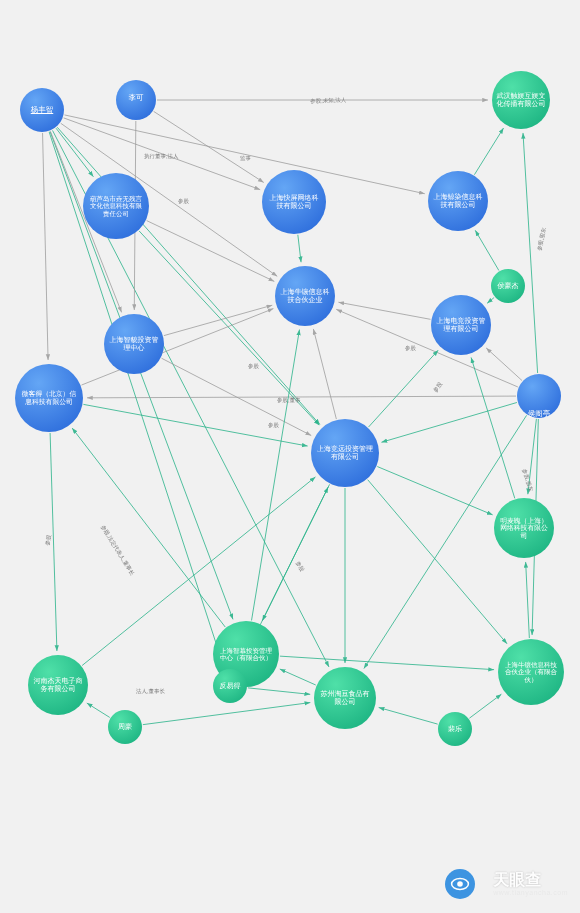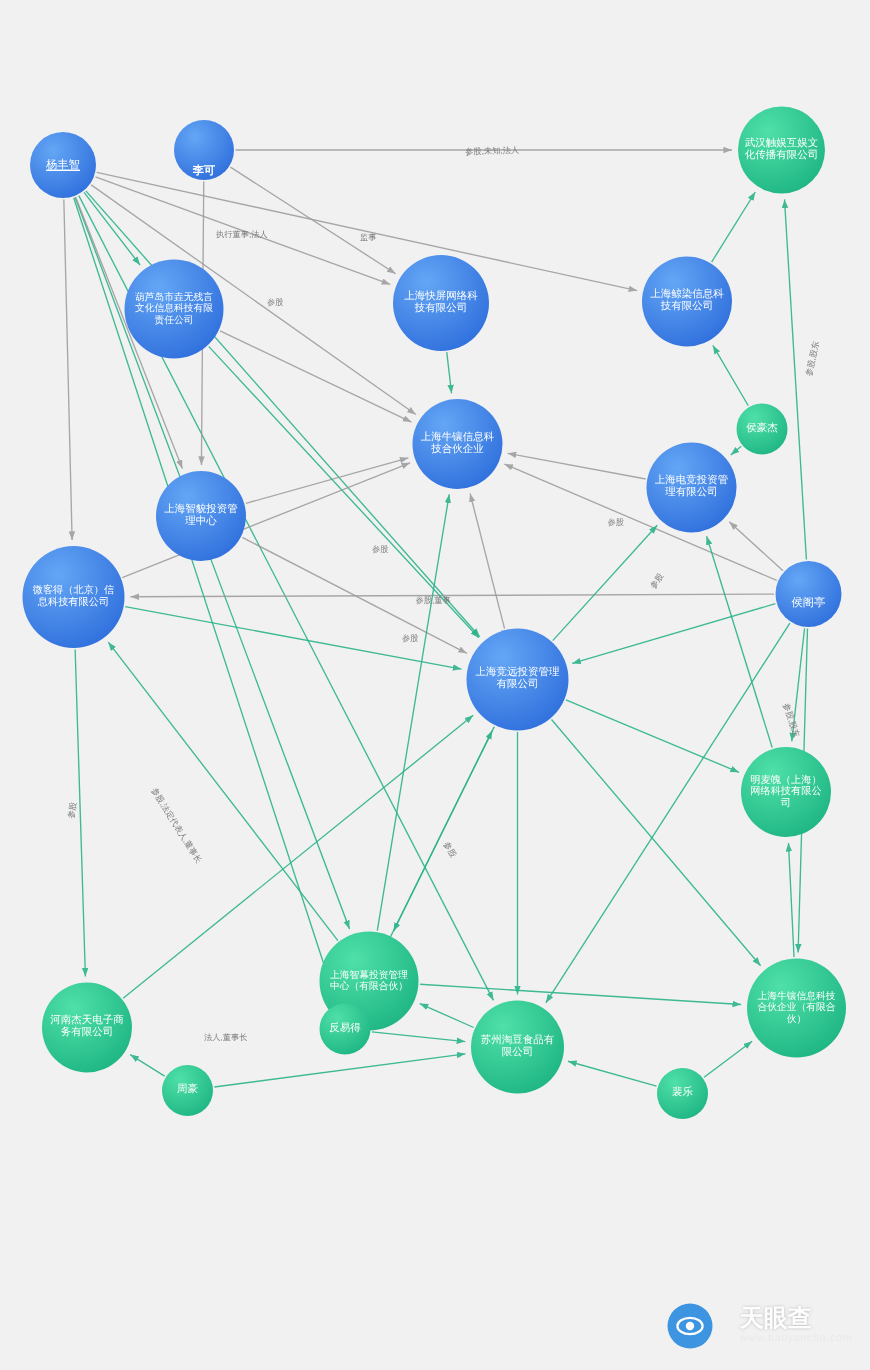--- a/index.html
+++ b/index.html
@@ -175,31 +175,31 @@
         <circle cx="345" cy="698" r="31" fill="url(#g-green)"></circle>
         <circle cx="531" cy="672" r="33" fill="url(#g-green)"></circle>
         <circle cx="230" cy="686" r="17" fill="url(#g-green)"></circle>
         <circle cx="125" cy="727" r="17" fill="url(#g-green)"></circle>
         <circle cx="455" cy="729" r="17" fill="url(#g-green)"></circle>
       </g>
   </svg>
 
   <div id="labels-layer">
       <div class="node-label" style="left: 23.08px; top: 91.08px; width: 37.84px; height: 37.84px; font-size: 7.5px; text-decoration: underline;">杨丰智</div>
-      <div class="node-label" style="left: 118.8px; top: 97px; width: 34.4px; height: 34.4px; font-size: 7.5px; font-weight: bold;">李可</div>
+      <div class="node-label" style="left: 118.8px; top: 81px; width: 34.4px; height: 34.4px; font-size: 7.5px;">李可</div>
       <div class="node-label" style="left: 496.06px; top: 75.06px; width: 49.88px; height: 49.88px; font-size: 7px;">武汉触娱互娱文化传播有限公司</div>
       <div class="node-label" style="left: 87.62px; top: 177.62px; width: 56.76px; height: 56.76px; font-size: 6.5px;">葫芦岛市垚无残言文化信息科技有限责任公司</div>
       <div class="node-label" style="left: 266.48px; top: 174.48px; width: 55.04px; height: 55.04px; font-size: 7px;">上海快屏网络科技有限公司</div>
       <div class="node-label" style="left: 432.2px; top: 175.2px; width: 51.6px; height: 51.6px; font-size: 7px;">上海鲸染信息科技有限公司</div>
       <div class="node-label" style="left: 279.2px; top: 270.2px; width: 51.6px; height: 51.6px; font-size: 7px;">上海牛镶信息科技合伙企业</div>
       <div class="node-label" style="left: 493.38px; top: 271.38px; width: 29.24px; height: 29.24px; font-size: 7px;">侯豪杰</div>
       <div class="node-label" style="left: 435.2px; top: 299.2px; width: 51.6px; height: 51.6px; font-size: 7px;">上海电竞投资管理有限公司</div>
       <div class="node-label" style="left: 108.2px; top: 318.2px; width: 51.6px; height: 51.6px; font-size: 7px;">上海智貌投资管理中心</div>
       <div class="node-label" style="left: 19.76px; top: 368.76px; width: 58.48px; height: 58.48px; font-size: 6.8px;">微客得（北京）信息科技有限公司</div>
-      <div class="node-label" style="left: 520.08px; top: 383px; width: 37.84px; height: 37.84px; font-size: 7.5px;">侯阁亭</div>
+      <div class="node-label" style="left: 520.08px; top: 395px; width: 37.84px; height: 37.84px; font-size: 7.5px;">侯阁亭</div>
       <div class="node-label" style="left: 315.76px; top: 423.76px; width: 58.48px; height: 58.48px; font-size: 7px;">上海竞远投资管理有限公司</div>
       <div class="node-label" style="left: 498.2px; top: 502.2px; width: 51.6px; height: 51.6px; font-size: 6.8px;">明麦魄（上海）网络科技有限公司</div>
       <div class="node-label" style="left: 217.62px; top: 625.62px; width: 56.76px; height: 56.76px; font-size: 6.5px;">上海智幕投资管理中心（有限合伙）</div>
       <div class="node-label" style="left: 32.2px; top: 659.2px; width: 51.6px; height: 51.6px; font-size: 7px;">河南杰天电子商务有限公司</div>
       <div class="node-label" style="left: 318.34px; top: 671.34px; width: 53.32px; height: 53.32px; font-size: 7px;">苏州淘豆食品有限公司</div>
       <div class="node-label" style="left: 502.62px; top: 643.62px; width: 56.76px; height: 56.76px; font-size: 6.5px;">上海牛镶信息科技合伙企业（有限合伙）</div>
       <div class="node-label" style="left: 215.38px; top: 671.38px; width: 29.24px; height: 29.24px; font-size: 7px;">反易得</div>
       <div class="node-label" style="left: 110.38px; top: 712.38px; width: 29.24px; height: 29.24px; font-size: 7px;">周豪</div>
       <div class="node-label" style="left: 440.38px; top: 714.38px; width: 29.24px; height: 29.24px; font-size: 7px;">裴乐</div>
     </div>

